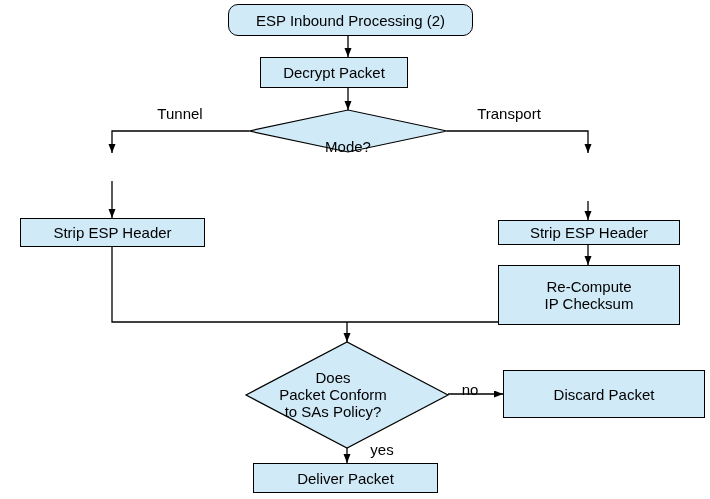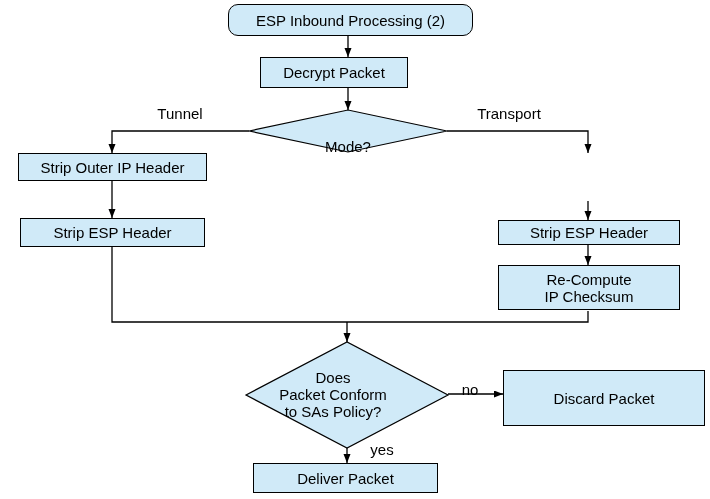--- a/index.html
+++ b/index.html
@@ -103,31 +103,30 @@
     <polyline class="wire" points="347,448 347,463" marker-end="url(#arrow)"></polyline>
 
     <polygon class="diamond" points="249,131 348,110 447,131 348,152"></polygon>
     <polygon class="diamond" points="246,395 347,342 448,395 347,448"></polygon>
   </svg>
 
   <div class="node rounded" style="left:228px; top:4px; width:245px; height:32px;">ESP Inbound Processing (2)</div>
 
   <div class="node" style="left:260px; top:57px; width:148px; height:31px;">Decrypt Packet</div>
 
-  <div class="node" style="left:18px; top:153px; width:189px; height:28px;">Strip Outer IP Header</div>
 
   <div class="node" style="left:20px; top:218px; width:185px; height:29px;">Strip ESP Header</div>
 
 
   <div class="node" style="left:498px; top:220px; width:182px; height:25px;">Strip ESP Header</div>
 
-  <div class="node" style="left:498px; top:265px; width:182px; height:45px;">Re-Compute
+  <div class="node" style="left:498px; top:265px; width:182px; height:60px;">Re-Compute
 IP Checksum</div>
 
-  <div class="node" style="left:503px; top:370px; width:202px; height:56px;">Discard Packet</div>
+  <div class="node" style="left:503px; top:370px; width:202px; height:48px;">Discard Packet</div>
 
   <div class="node" style="left:253px; top:463px; width:185px; height:30px;">Deliver Packet</div>
 
   <div class="dlabel" style="left:288px; top:122px; width:120px;margin-top:16px;">Mode?</div>
 
   <div class="dlabel" style="left:243px; top:369px; width:180px;">Does
 Packet Conform
 to SAs Policy?</div>
 
   <div class="elabel" style="left:180px; top:106px;">Tunnel</div>

